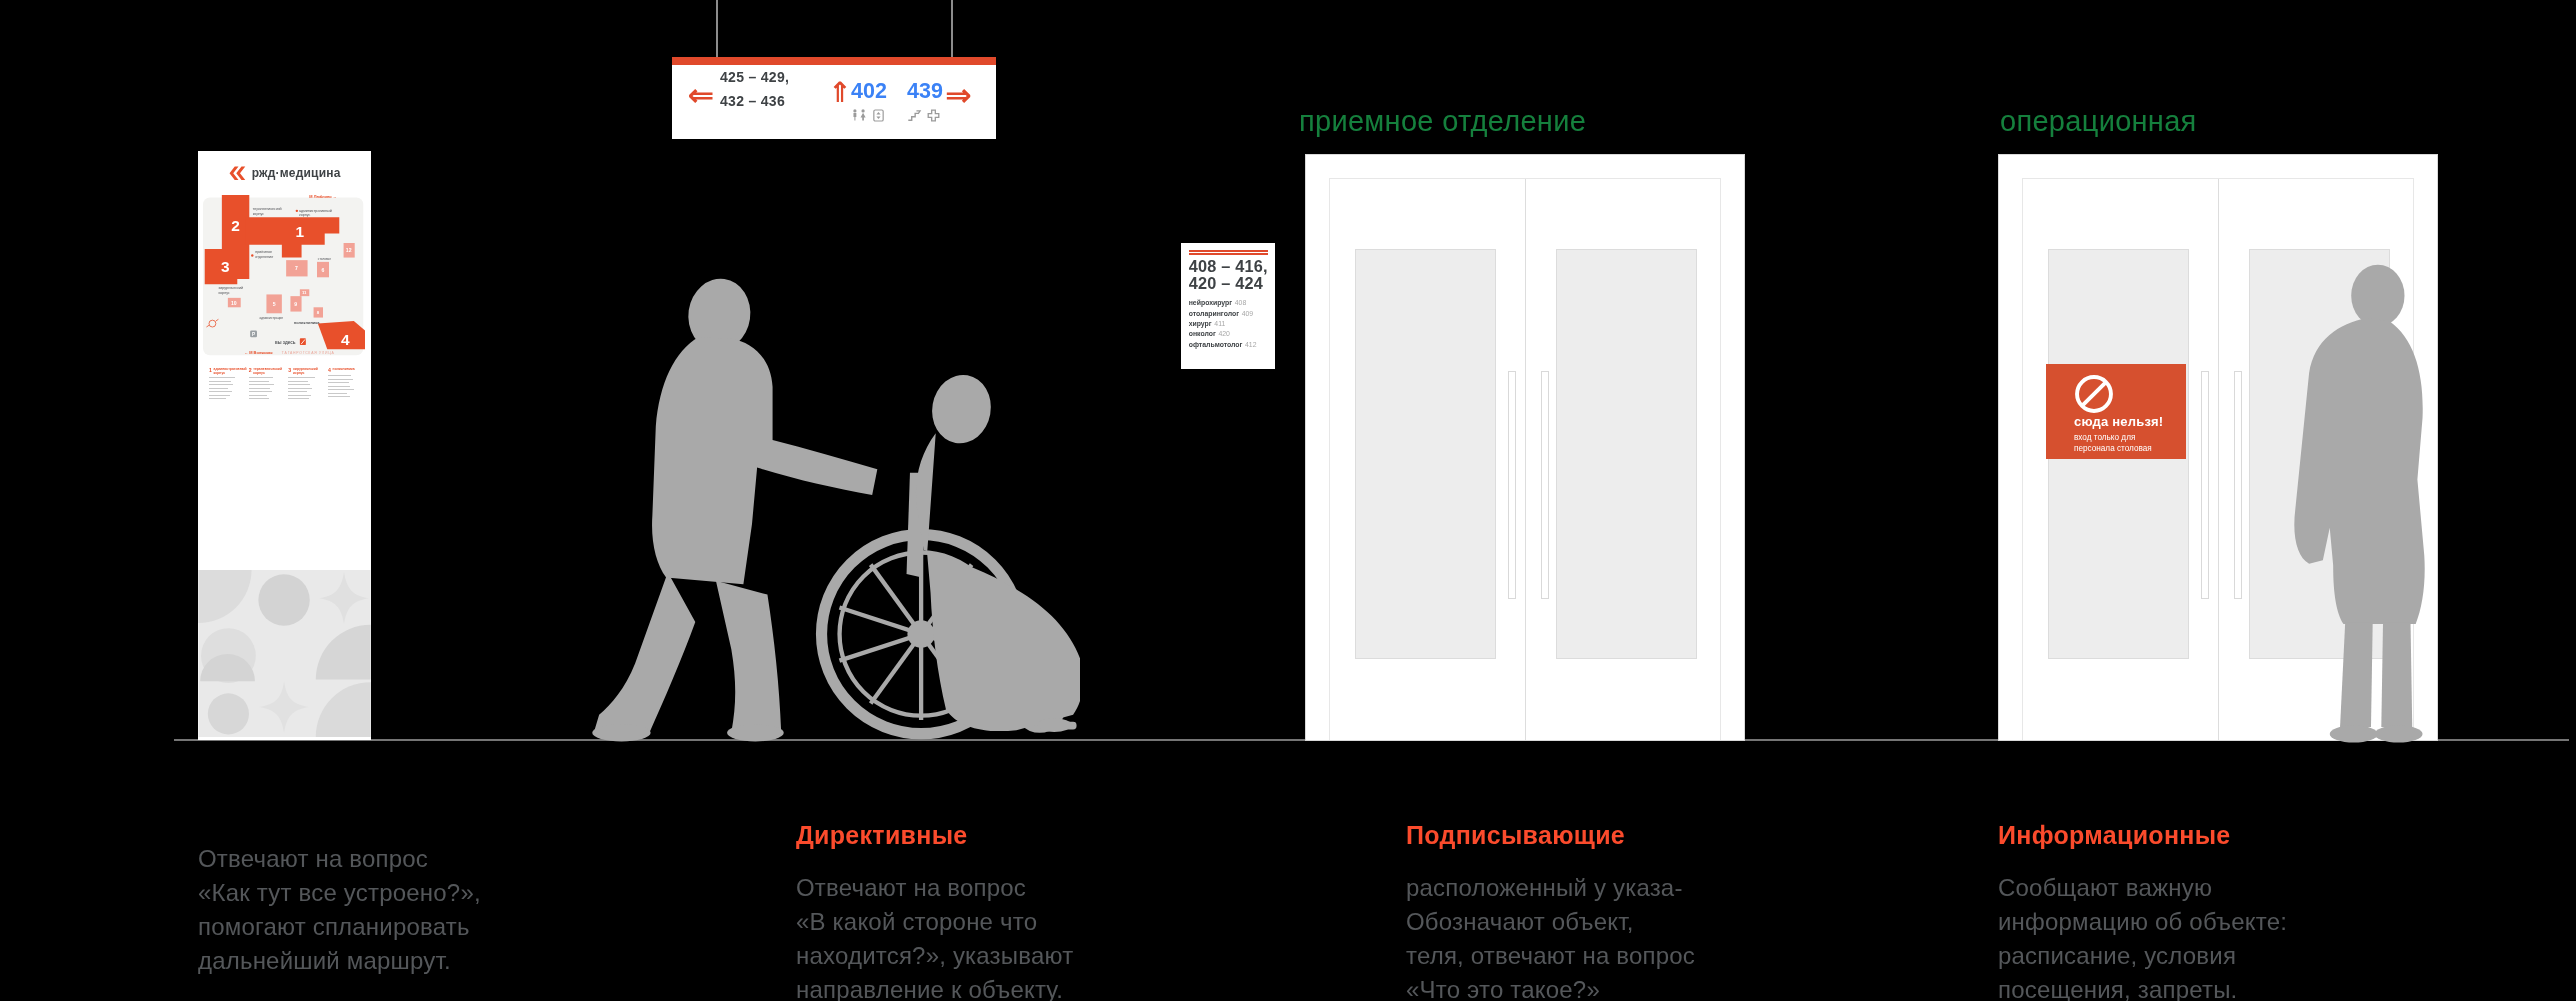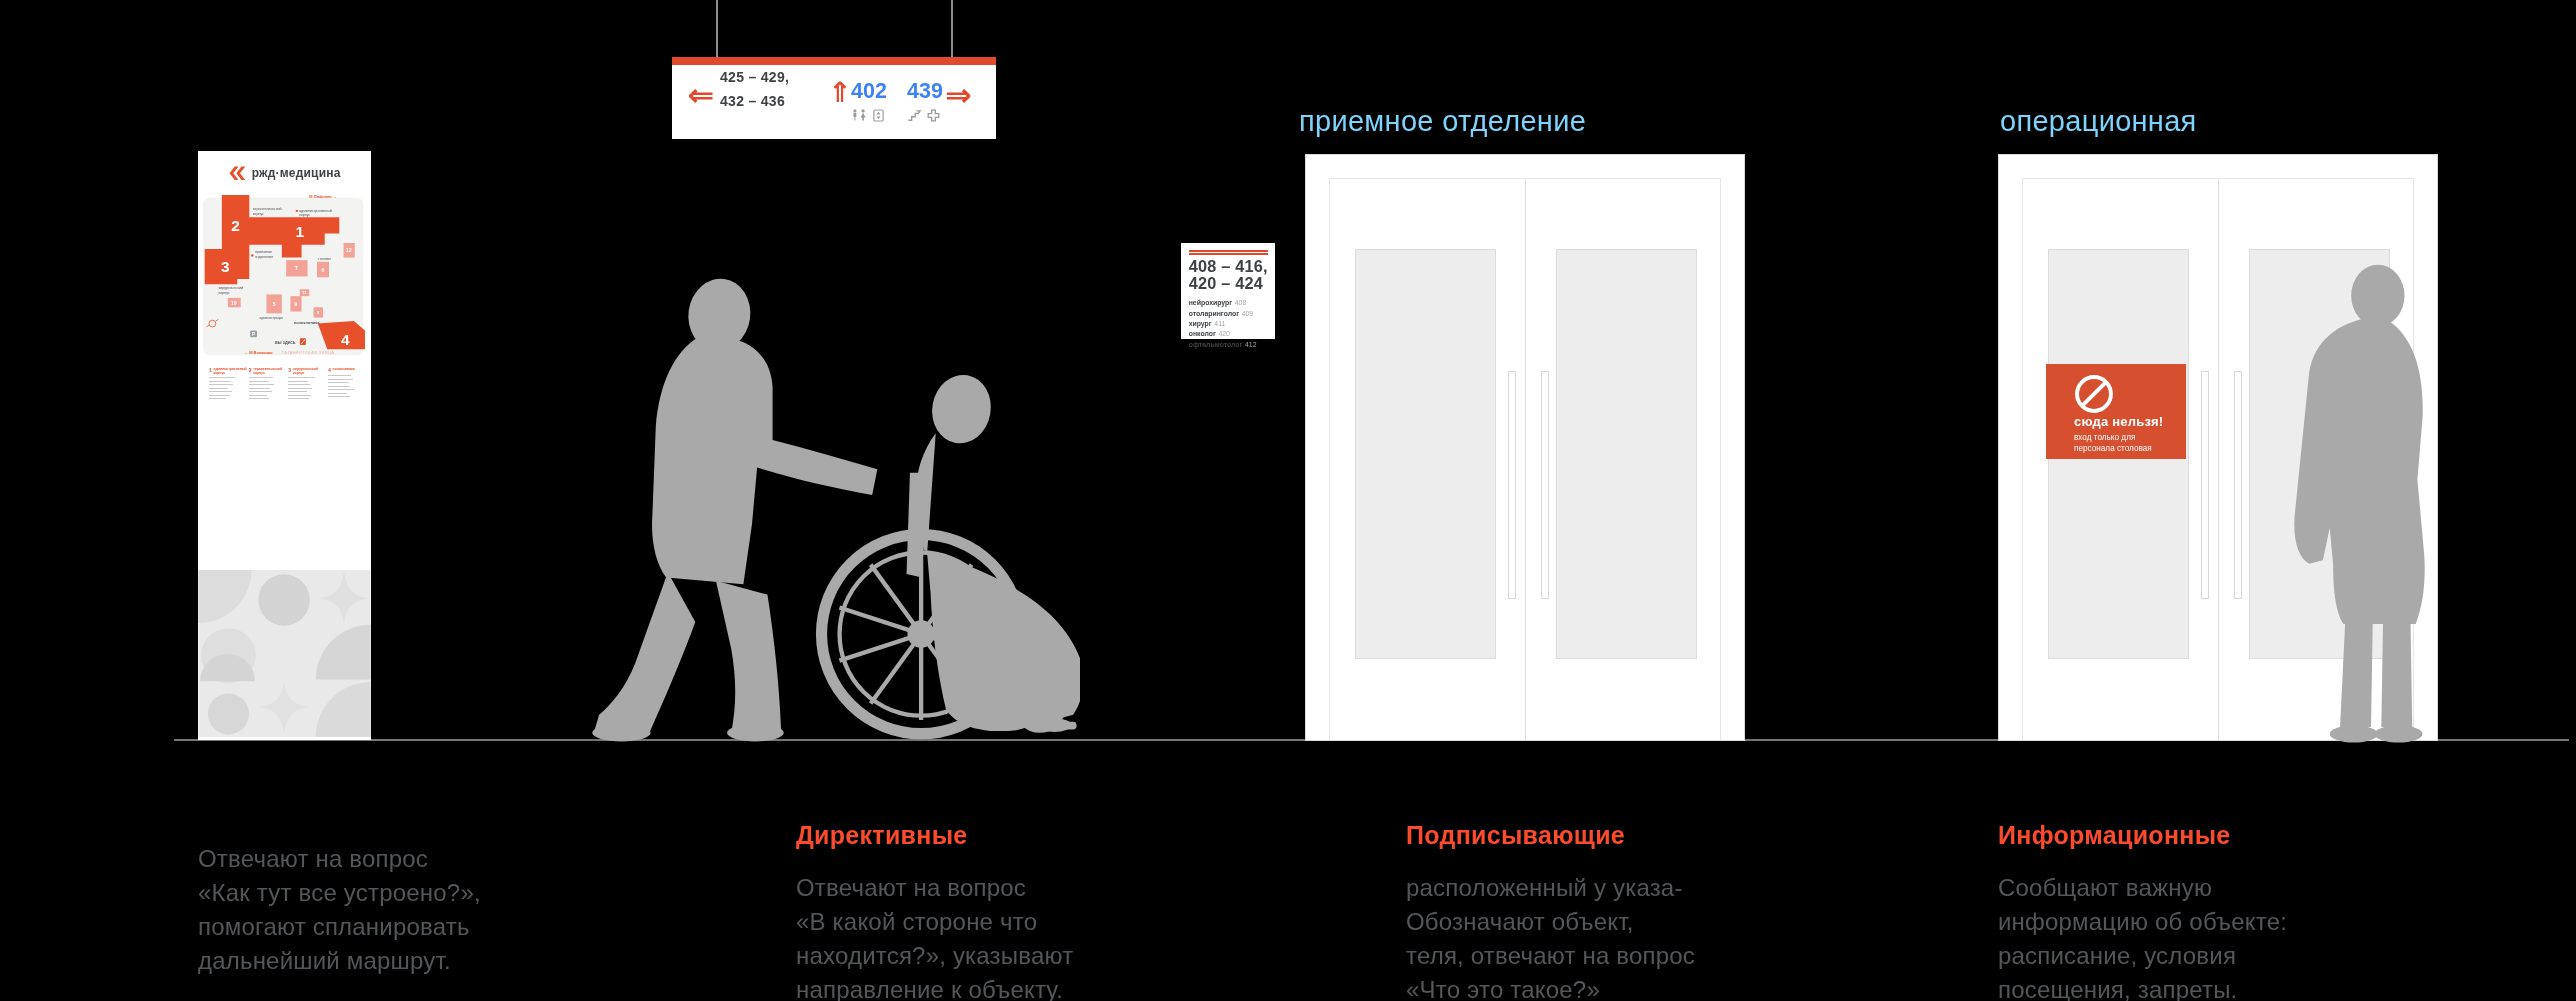--- a/index.html
+++ b/index.html
@@ -39,24 +39,24 @@
   
   .door{position:absolute;top:154px;width:440px;height:587px;background:#fff;border:0.9px solid #d9d9d9;}
   .door .inner{position:absolute;left:23px;right:23px;top:23px;bottom:0;
                border:0.9px solid #e7e7e7;border-bottom:none;}
   .door .split{position:absolute;left:50%;top:0;bottom:0;width:0.9px;background:#ddd;}
   .door .glass{position:absolute;top:70px;width:141px;height:410px;background:#ededed;border:0.9px solid #dcdcdc;}
   .door .glass.gl{left:25px;} .door .glass.gr{right:23px;}
   .door .handle{position:absolute;top:192px;width:7.7px;height:228px;background:#fff;border:0.9px solid #d9d9d9;}
   .door .handle.hl{right:50%;margin-right:9.4px;} .door .handle.hr{left:50%;margin-left:16.3px;}
 
-  .doorlabel{position:absolute;top:105px;font-size:29px;color:#7dd3fc;letter-spacing:0.3px;}
-
-  
-  .dsign{position:absolute;left:1181px;top:243px;width:94px;height:96px;background:#fff;
+  .doorlabel{position:absolute;top:105px;font-size:29px;color:#15803d;letter-spacing:0.3px;}
+
+  
+  .dsign{position:absolute;left:1181px;top:243px;width:94px;height:126px;background:#fff;
          box-shadow:1.7px 2.6px 6px rgba(0,0,0,.45);padding:6.9px 6.9px 0 7.7px;}
   .dsign .rule{height:1.7px;background:#e0492b;margin-bottom:1.7px;}
   .dsign .rooms{margin-top:3.4px;font-size:16.3px;font-weight:700;color:#3e4245;line-height:17px;letter-spacing:0.2px;}
   .dsign .rows{margin-top:6px;}
   .dsign .row{font-size:6.9px;line-height:10.3px;color:#3e4245;font-weight:700;white-space:nowrap;}
   .dsign .row .rn{color:#a7a7a7;font-weight:400;margin-left:2.6px;}
 
   
   .noentry{position:absolute;left:2046px;top:364px;width:140px;height:95px;background:#d6502f;color:#fff;}
   .noentry .ne-icon{position:absolute;left:28px;top:10.3px;}

